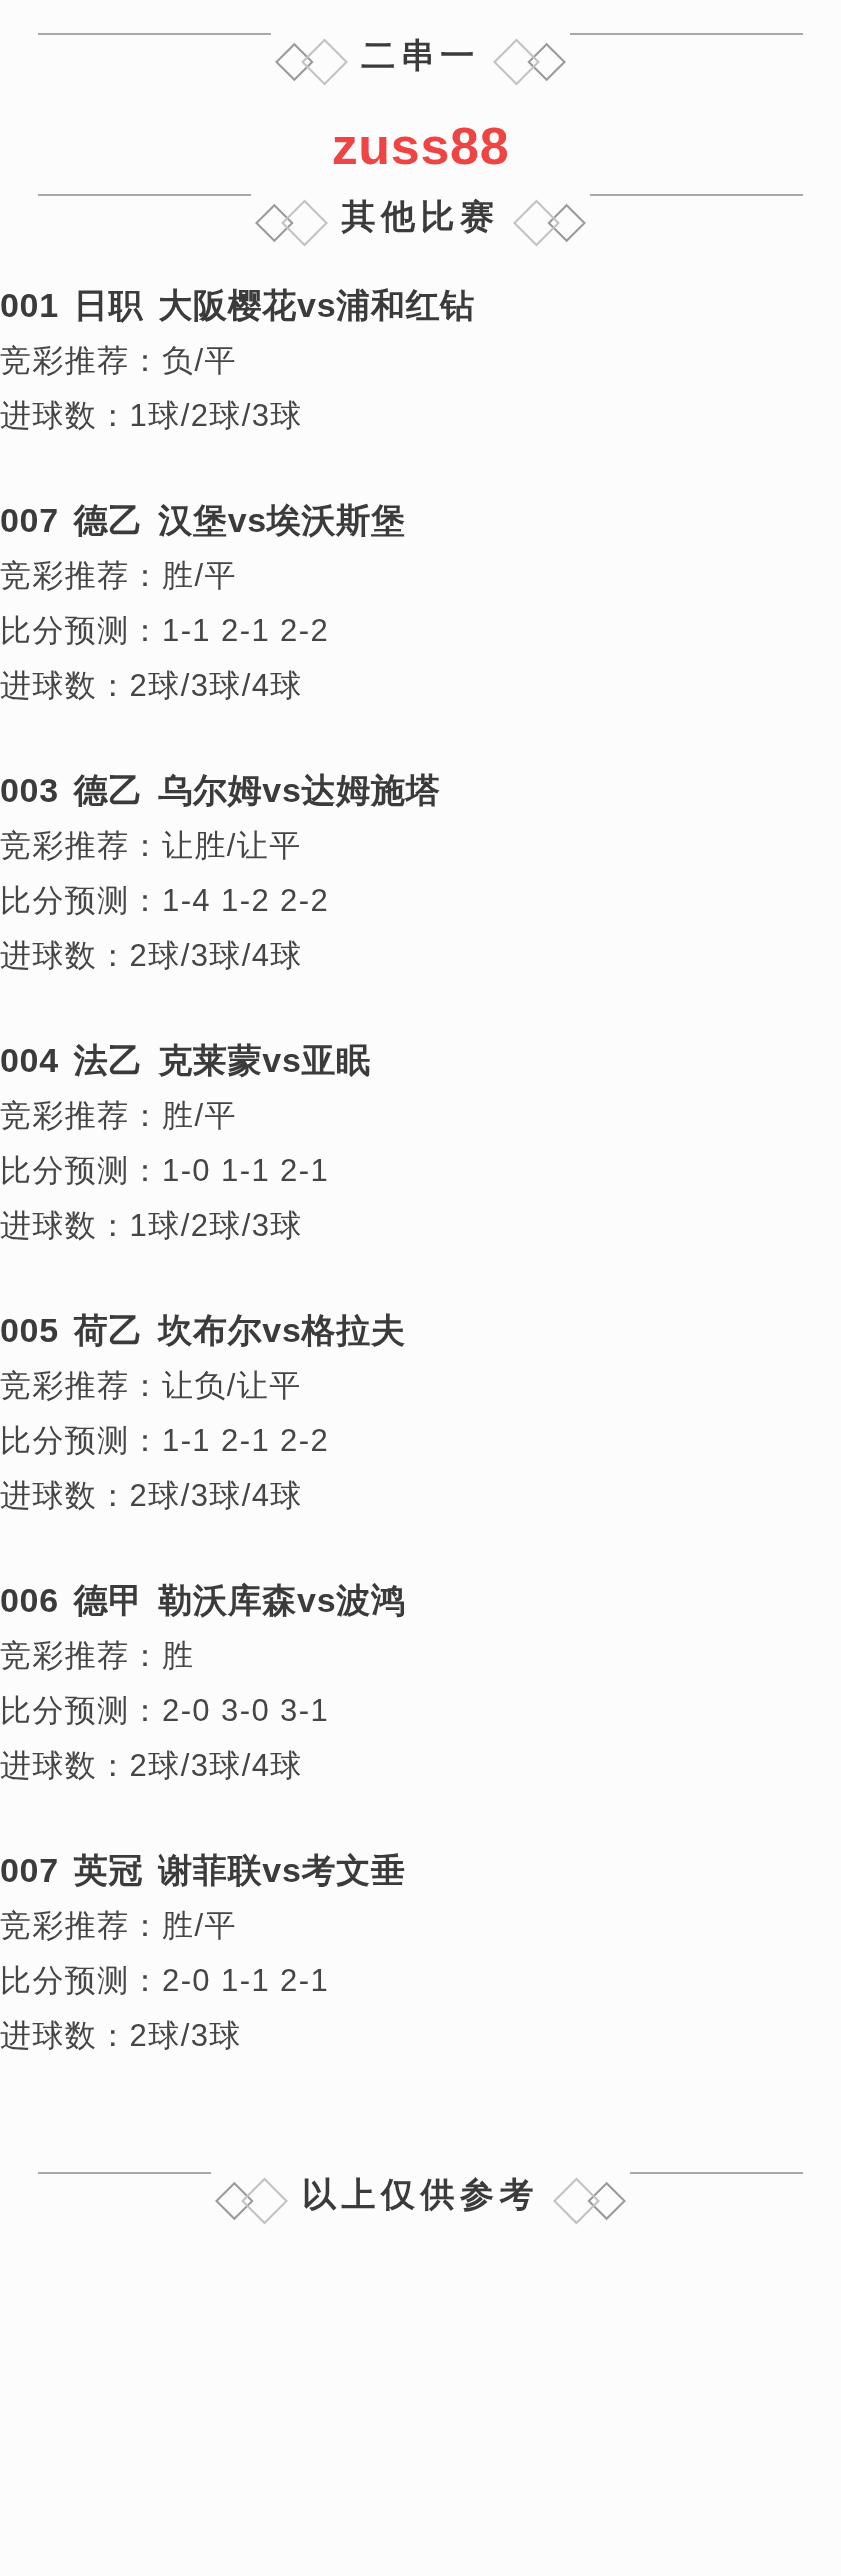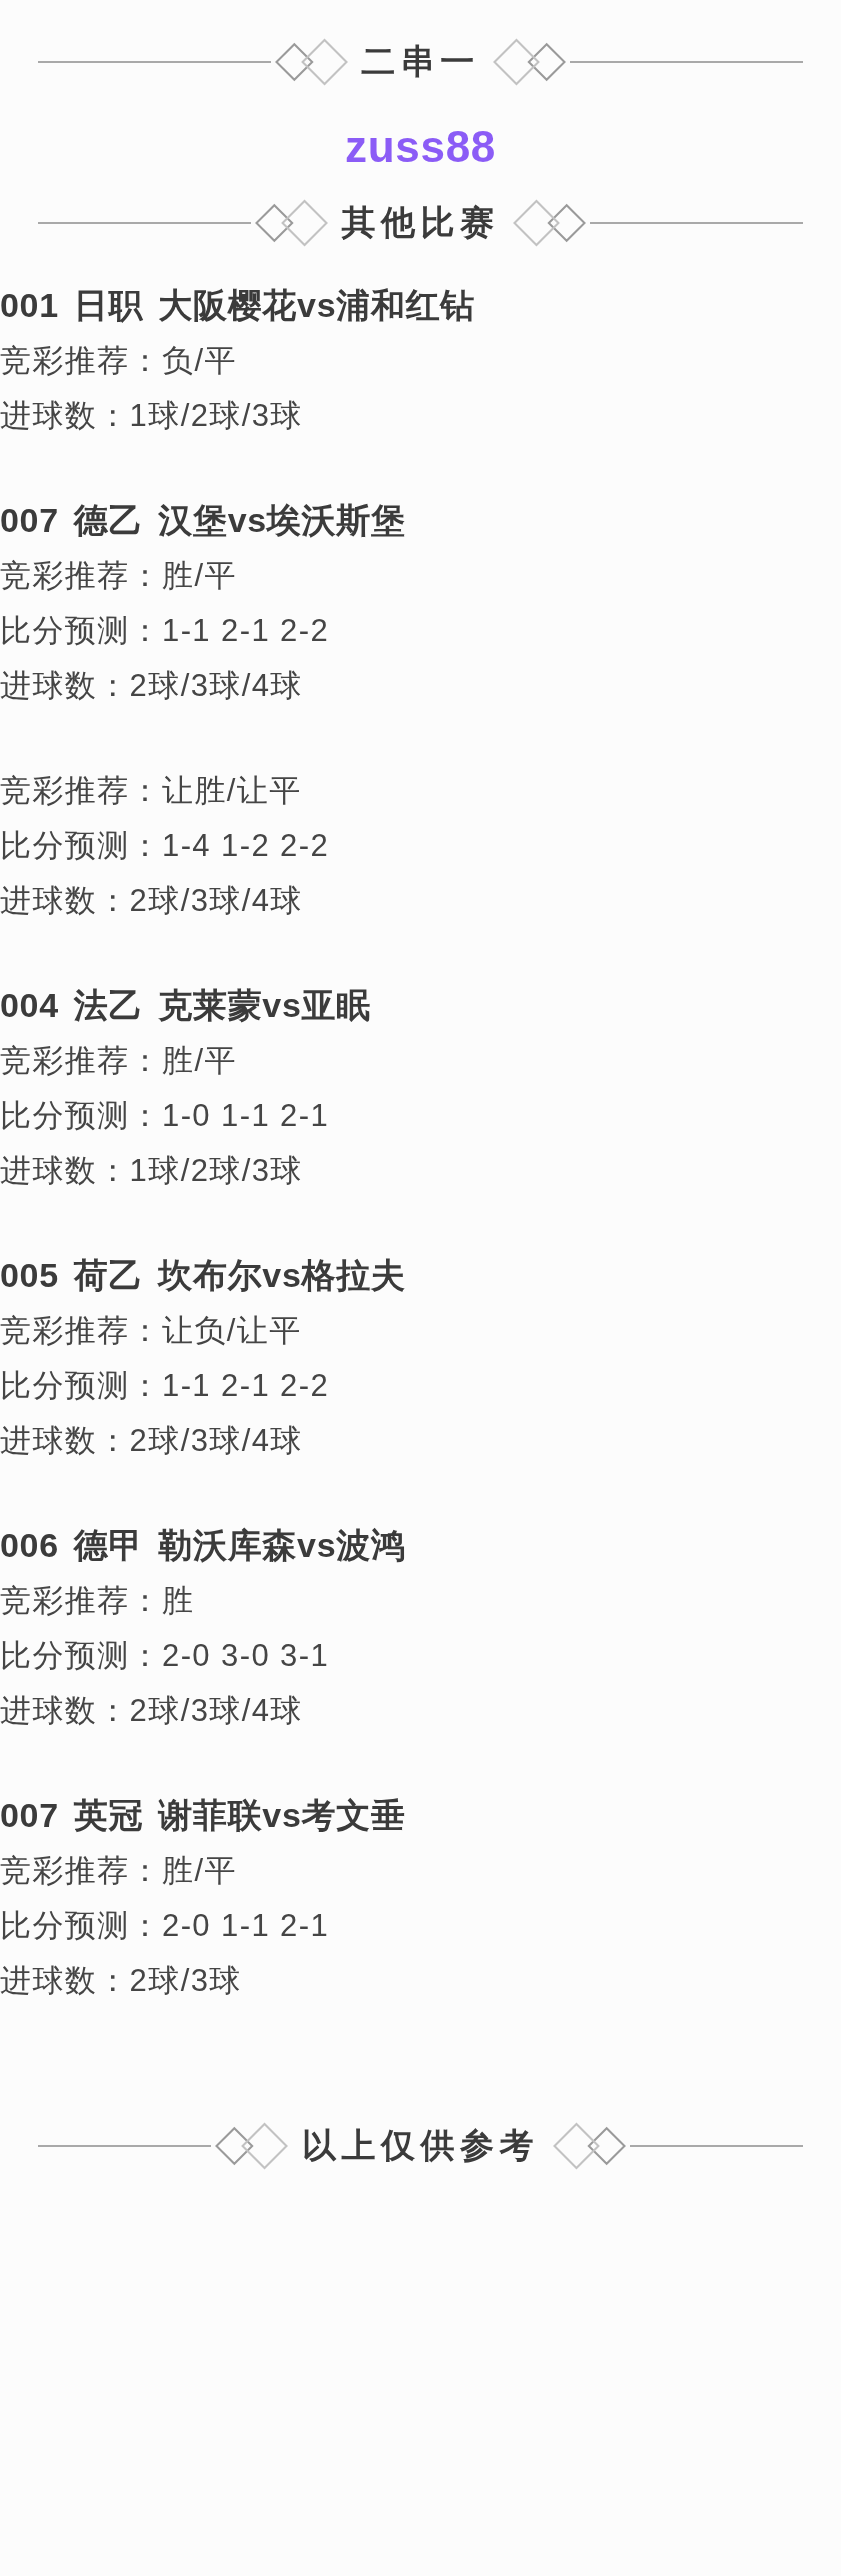--- a/index.html
+++ b/index.html
@@ -5,21 +5,20 @@
   html, body { margin: 0; padding: 0; }
   body {
     width: 841px;
     height: 2576px;
     background: #fcfcfc;
     font-family: "Liberation Sans", sans-serif;
     overflow: hidden;
   }
   .deco-row {
     display: flex;
-    align-items: center;
     padding: 0 38px;
   }
   .deco-row .line {
     flex: 1;
     height: 2.1px;
     background: #a9a9a9;
   }
   .orn { display: block; }
   .orn.right { transform: scaleX(-1); }
   .section-title {
@@ -28,23 +27,23 @@
     color: #3b3b3b;
     letter-spacing: 5.5px;
     white-space: nowrap;
     margin: 0 9.7px;
   }
   .header-parlay { margin-top: 33px; }
   .brand {
     margin-top: 26px;
     line-height: 59px;
     text-align: center;
-    font-size: 44px;
+    font-size: 52px;
     font-weight: 700;
-    color: #8b5cf6;
+    color: #ef4444;
     letter-spacing: 0.7px;
   }
   .header-other { margin-top: 18px; }
   .matches { margin-top: 26px; }
   .match { margin: 0 0 50px 0; text-align: left; }
   .match:last-child { margin-bottom: 0; }
   .match-title {
     margin: 0;
     font-size: 34px;
     line-height: 55px;
@@ -105,20 +104,21 @@
   </section>
 
   <section class="match">
     <h2 class="match-title"><span class="seg">007</span><span class="seg">德乙</span><span class="seg">汉堡vs埃沃斯堡</span></h2>
     <p class="match-row"><span>竞彩推荐：</span><span>胜/平</span></p>
     <p class="match-row"><span>比分预测：</span><span>1-1 2-1 2-2</span></p>
     <p class="match-row"><span>进球数：</span><span>2球/3球/4球</span></p>
   </section>
 
   <section class="match">
+    <h2 class="match-title"><span class="seg">003</span><span class="seg">德乙</span><span class="seg">乌尔姆vs达姆施塔</span></h2>
     <p class="match-row"><span>竞彩推荐：</span><span>让胜/让平</span></p>
     <p class="match-row"><span>比分预测：</span><span>1-4 1-2 2-2</span></p>
     <p class="match-row"><span>进球数：</span><span>2球/3球/4球</span></p>
   </section>
 
   <section class="match">
     <h2 class="match-title"><span class="seg">004</span><span class="seg">法乙</span><span class="seg">克莱蒙vs亚眠</span></h2>
     <p class="match-row"><span>竞彩推荐：</span><span>胜/平</span></p>
     <p class="match-row"><span>比分预测：</span><span>1-0 1-1 2-1</span></p>
     <p class="match-row"><span>进球数：</span><span>1球/2球/3球</span></p>

